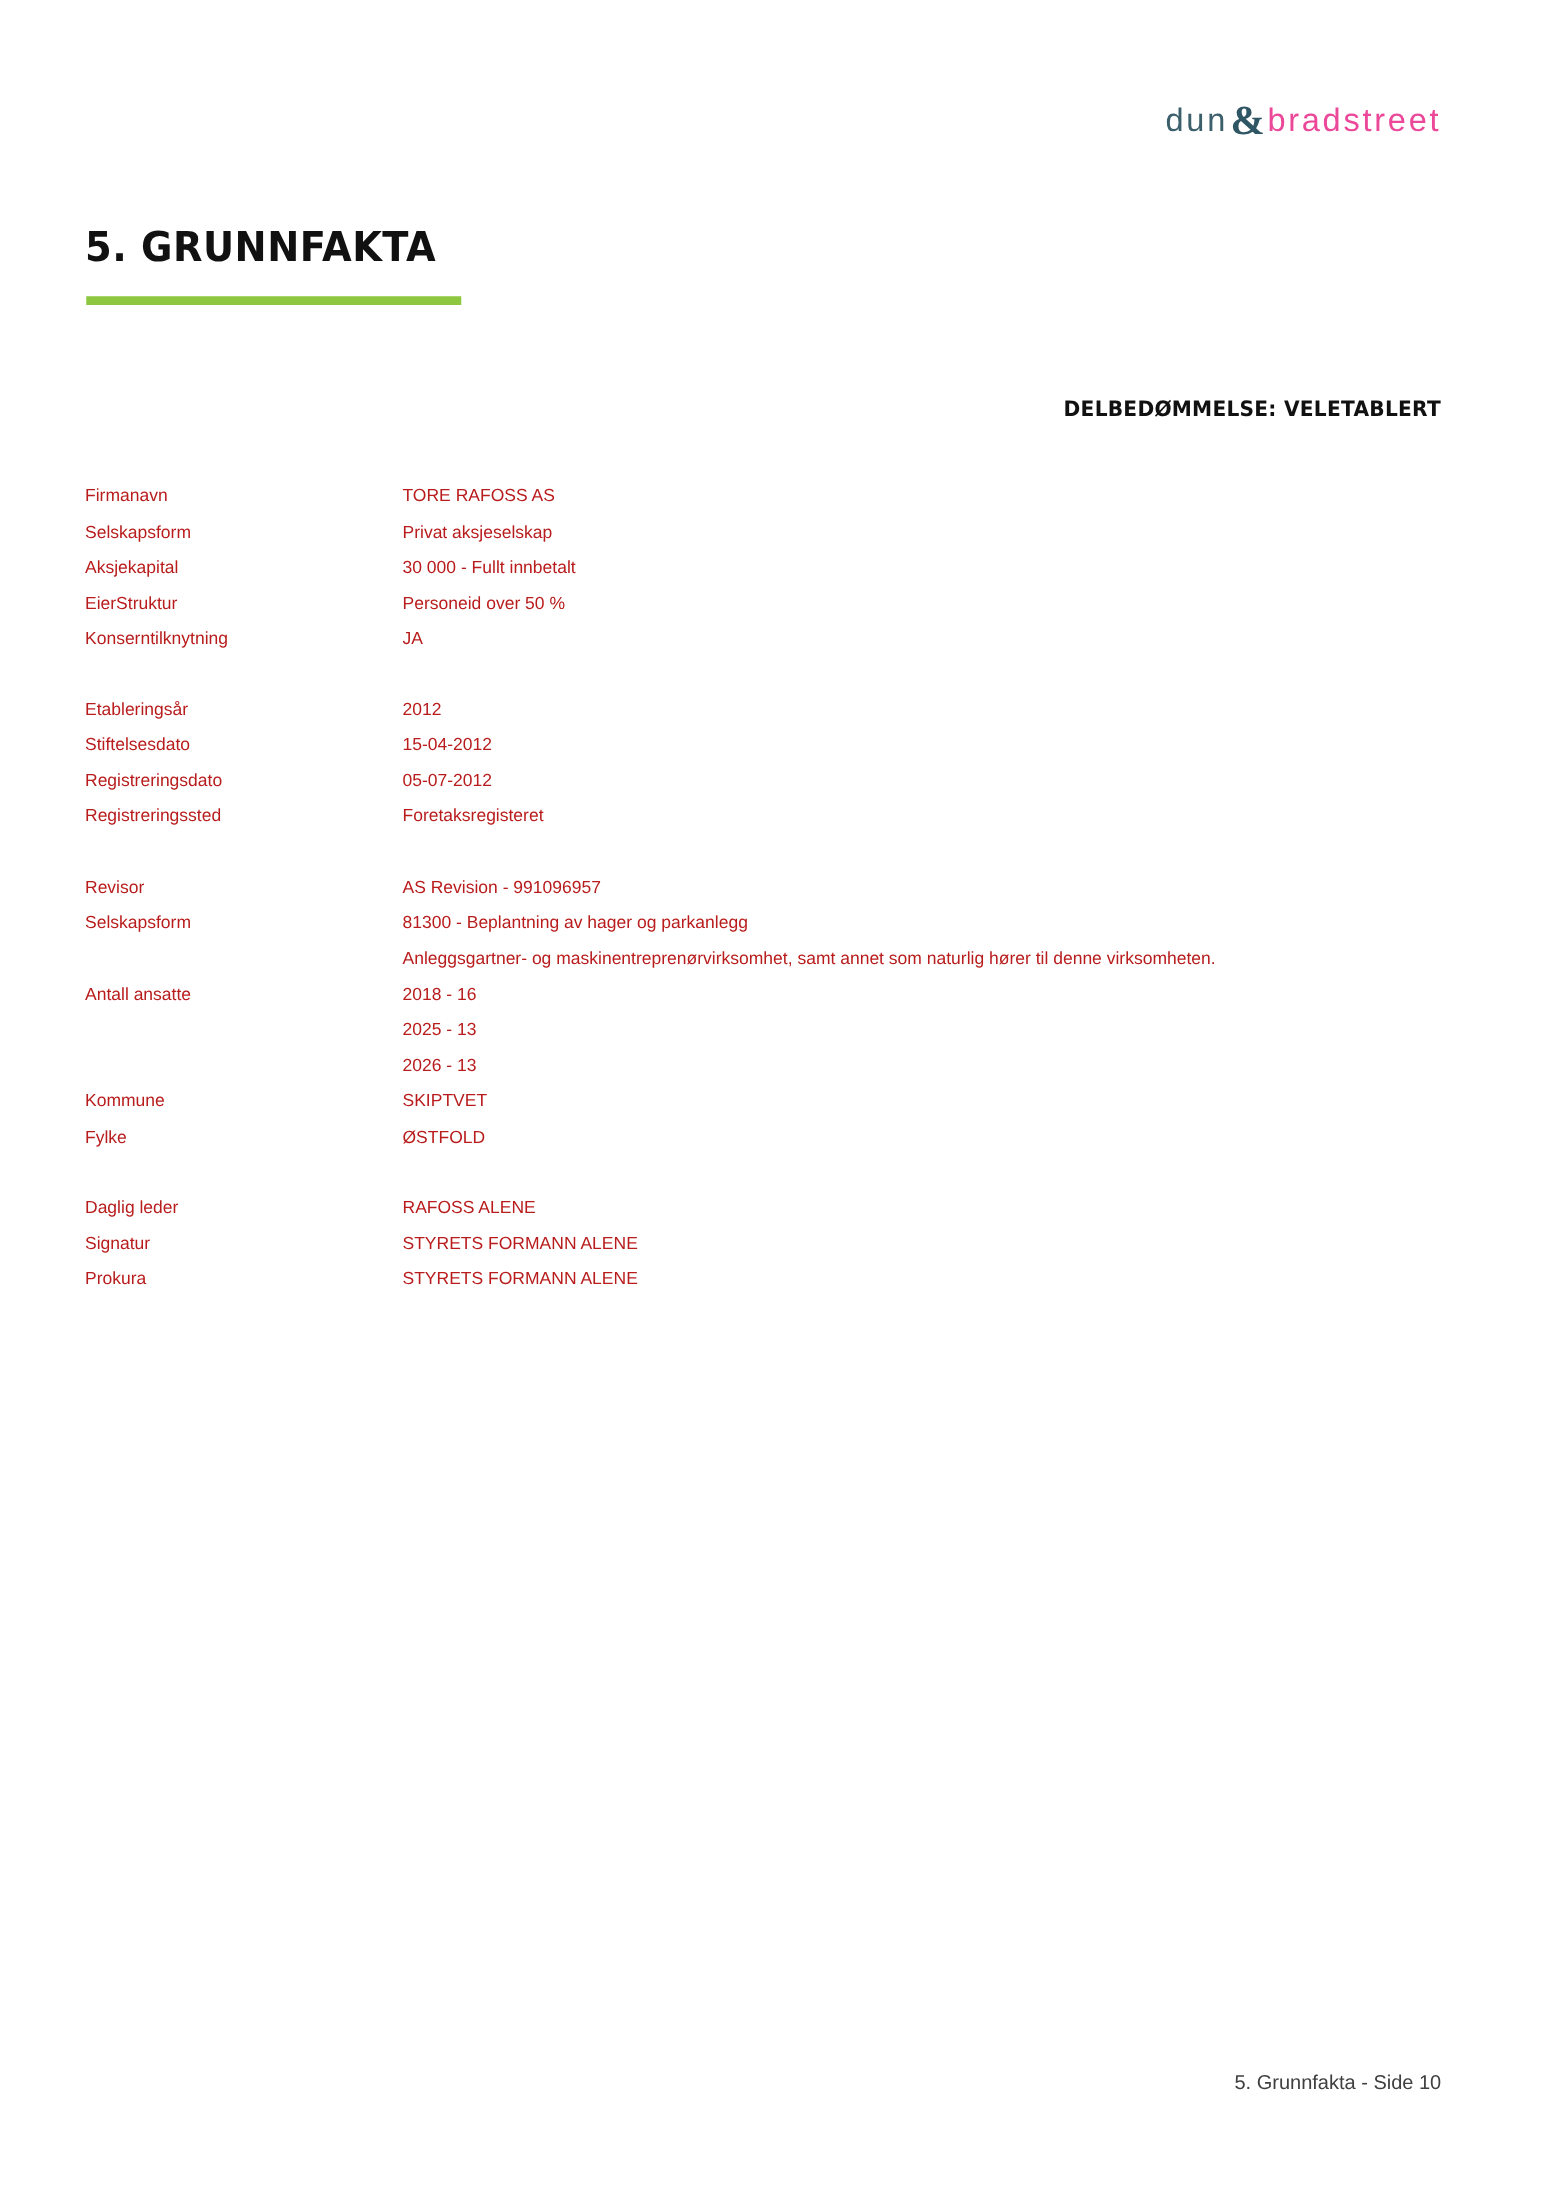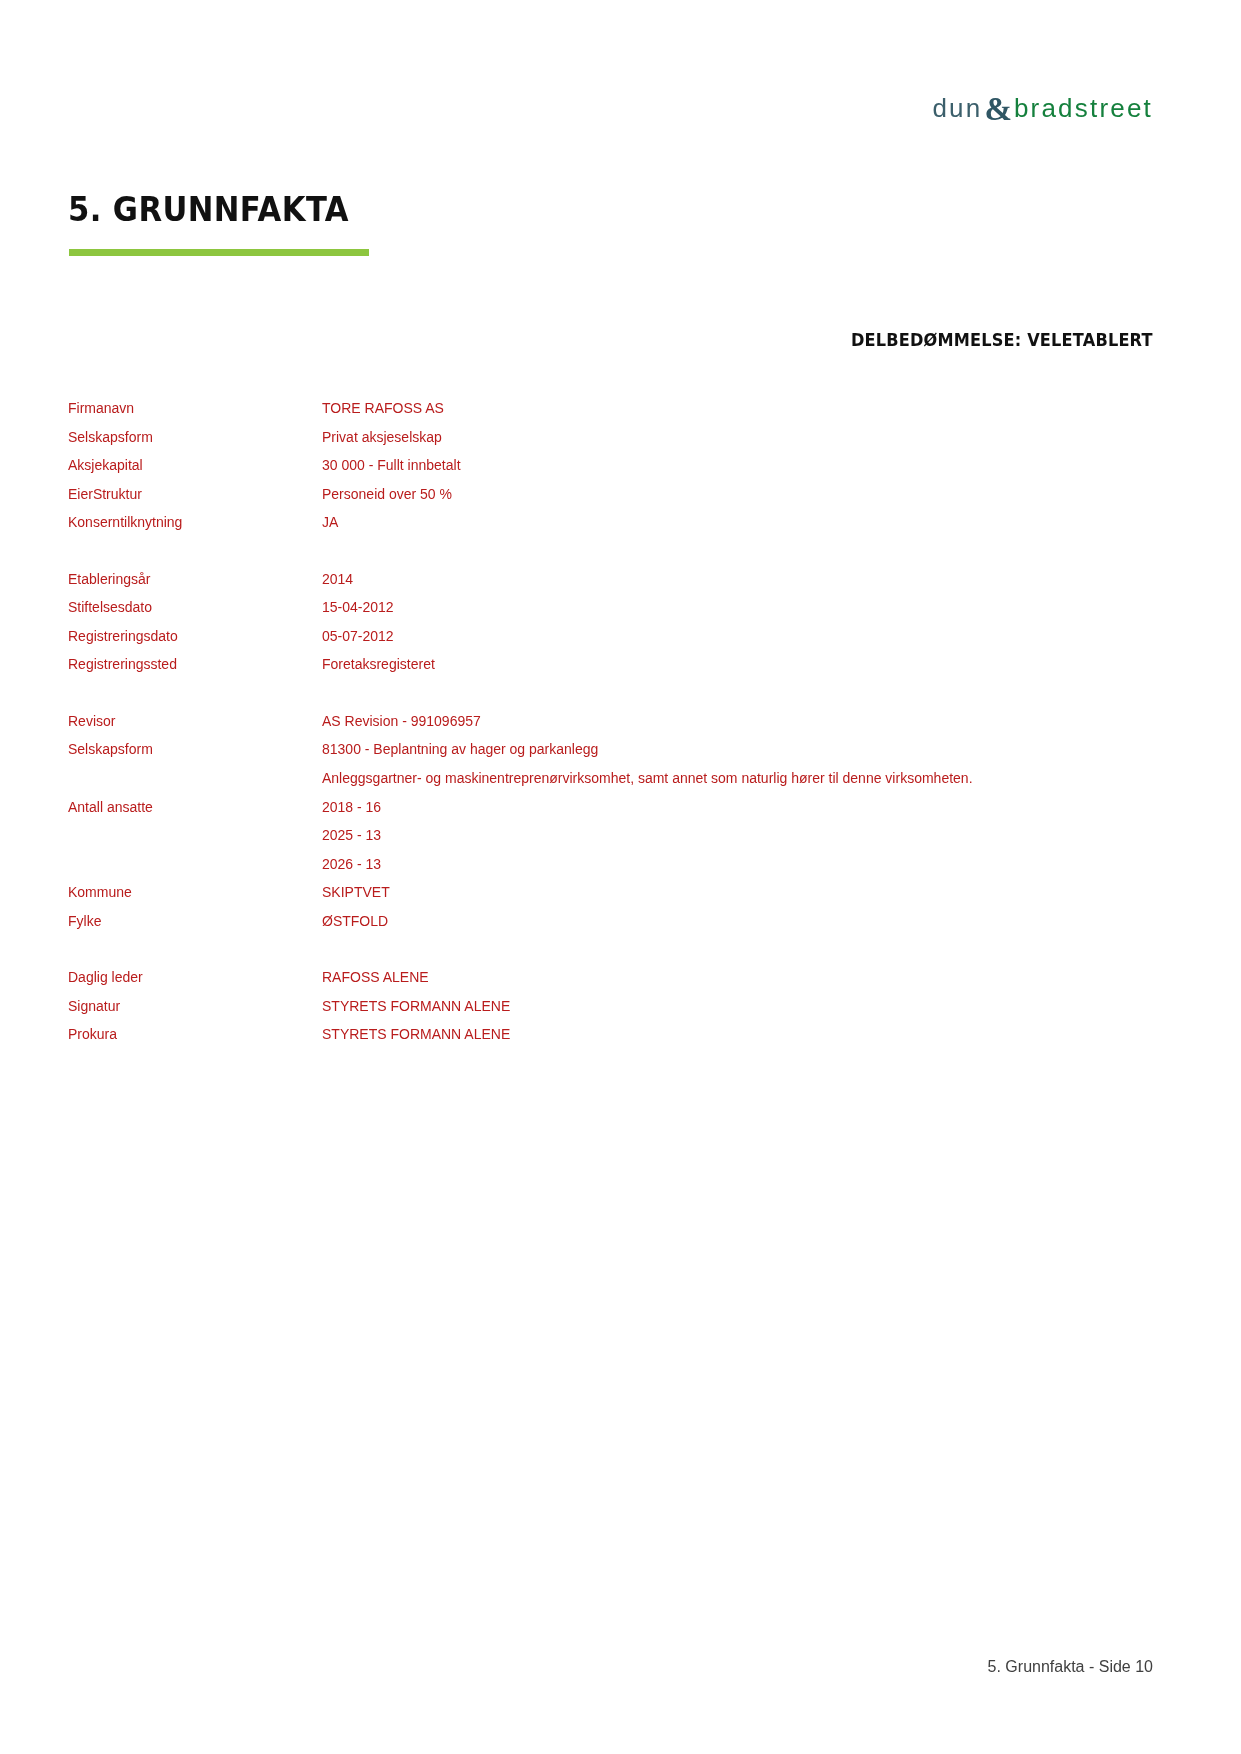--- a/index.html
+++ b/index.html
@@ -12,21 +12,20 @@
     height: 1754px;
     position: relative;
     font-family: "Liberation Sans", sans-serif;
     color: #1a1a1a;
     -webkit-font-smoothing: antialiased;
   }
   .page {
     position: absolute;
     inset: 0;
     padding: 16px;
-    margin-top: 12px;
   }
 
   
   .logo {
     position: absolute;
     top: 78px;
     right: 88px;
     display: flex;
     align-items: center;
     font-family: "Liberation Sans", sans-serif;
@@ -42,21 +41,21 @@
     font-family: "Liberation Serif", serif;
     font-size: 33px;
     color: #2f5664;
     font-weight: 700;
     letter-spacing: 0;
     margin: 0 2px;
     position: relative;
     top: 1px;
   }
   .logo .brad {
-    color: #15803d;
+    color: #ec4899;
   }
 
   
   .title {
     position: absolute;
     left: 68px;
     top: 178px;
     font-family: "DejaVu Sans", sans-serif;
     font-weight: 700;
     font-size: 33px;
@@ -166,21 +165,21 @@
     </div>
     <div class="row">
       <span class="label">Konserntilknytning</span>
       <span class="value">JA</span>
     </div>
 
     <div class="spacer"></div>
 
     <div class="row">
       <span class="label">Etableringsår</span>
-      <span class="value">2014</span>
+      <span class="value">2012</span>
     </div>
     <div class="row">
       <span class="label">Stiftelsesdato</span>
       <span class="value">15-04-2012</span>
     </div>
     <div class="row">
       <span class="label">Registreringsdato</span>
       <span class="value">05-07-2012</span>
     </div>
     <div class="row">

